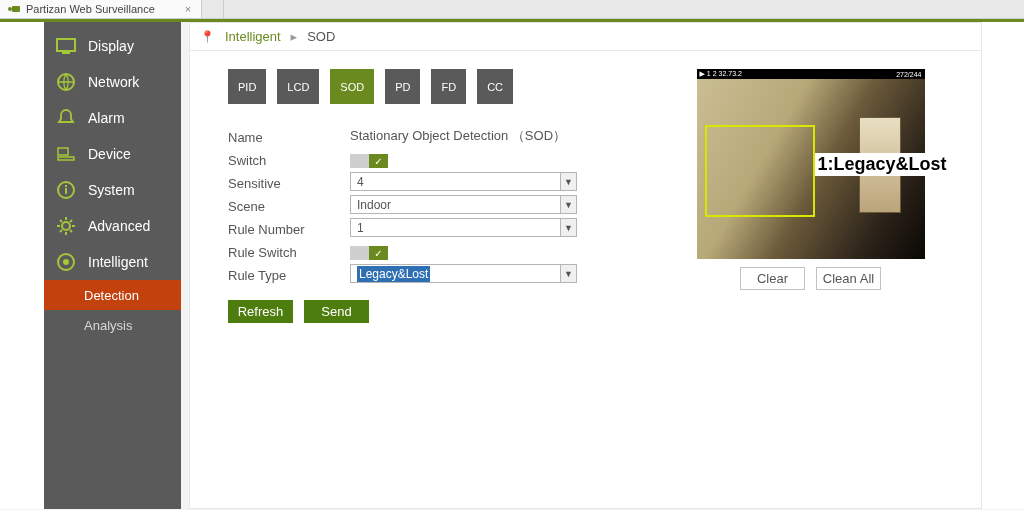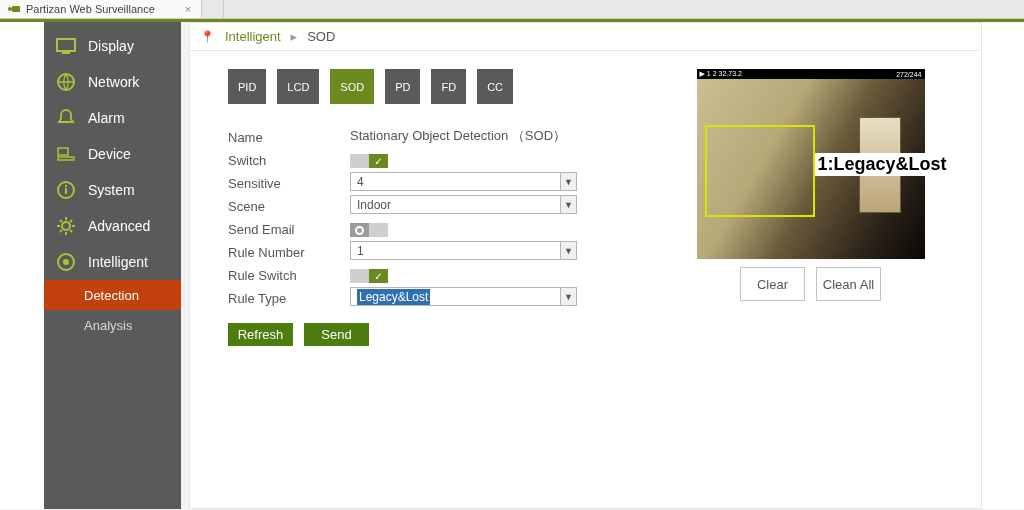--- a/index.html
+++ b/index.html
@@ -43,21 +43,21 @@
   .toggle.off .knob.dot::before { content:""; width:5px; height:5px; border:2px solid #fff; border-radius:50%; display:block; }
   .btn-row { display:flex; gap:11px; margin-top:17px; }
   .btn { height:23px; width:65px; display:flex; align-items:center; justify-content:center; background:#4d7c0f; color:#fff; font-size:13px; cursor:pointer; }
   .preview-side { flex:1; display:flex; flex-direction:column; align-items:center; padding-top:0px;}
   .video { width:228px; height:190px; background:linear-gradient(120deg,#cbbf95 0%, #b7a878 35%, #6b5a3a 55%, #2d241a 80%, #0a0704 100%); position:relative; }
   .vid-bar { position:absolute; top:0; left:0; right:0; height:10px; background:#000; color:#fff; font-size:7px; display:flex; justify-content:space-between; padding:0 3px; align-items:center;}
   .roi { position:absolute; border:2px solid #d9e600; left:8px; top:56px; width:110px; height:92px; }
   .roi-label { position:absolute; left:74px; top:84px; background:#fff; color:#000; font-size:18px; font-weight:bold; padding:1px 3px;margin-left:44px; }
   .door { position:absolute; right:24px; top:48px; width:42px; height:96px; background:linear-gradient(#e8dfc2,#bba47a); border:1px solid #6b5a3b; }
   .vid-btns { display:flex; gap:11px; margin-top:8px; }
-  .vbtn { height:34px; width:65px; border:1px solid #c2c2c2; background:#fff; display:flex; align-items:center; justify-content:center; font-size:13px; color:#555; cursor:pointer;}
+  .vbtn { height:23px; width:65px; border:1px solid #c2c2c2; background:#fff; display:flex; align-items:center; justify-content:center; font-size:13px; color:#555; cursor:pointer;}
   .gutter-right { width: 42px; background:#fff; }
   .fields-block > .field { margin-bottom: 0px; }
   .fields-block { display:flex; flex-direction:column; gap:0px; }
   .fields-block .field { height:23px; }
 </style>
 </head>
 <body>
 
 <div class="browser-tab-bar">
   <div class="tab">
@@ -196,26 +196,20 @@
               </div>
           </div>
           <div class="field">
             <span class="field-label">Scene</span>
             <div class="select">
                 <span>Indoor</span>
                 <span class="caret">▼</span>
               </div>
           </div>
           <div class="field">
-            <span class="field-label">Send Email</span>
-            <span class="toggle off">
-                <span class="knob dot"></span>
-              </span>
-          </div>
-          <div class="field">
             <span class="field-label">Rule Number</span>
             <div class="select">
                 <span>1</span>
                 <span class="caret">▼</span>
               </div>
           </div>
           <div class="field">
             <span class="field-label">Rule Switch</span>
             <span class="toggle">
                 <span class="knob">✓</span>

